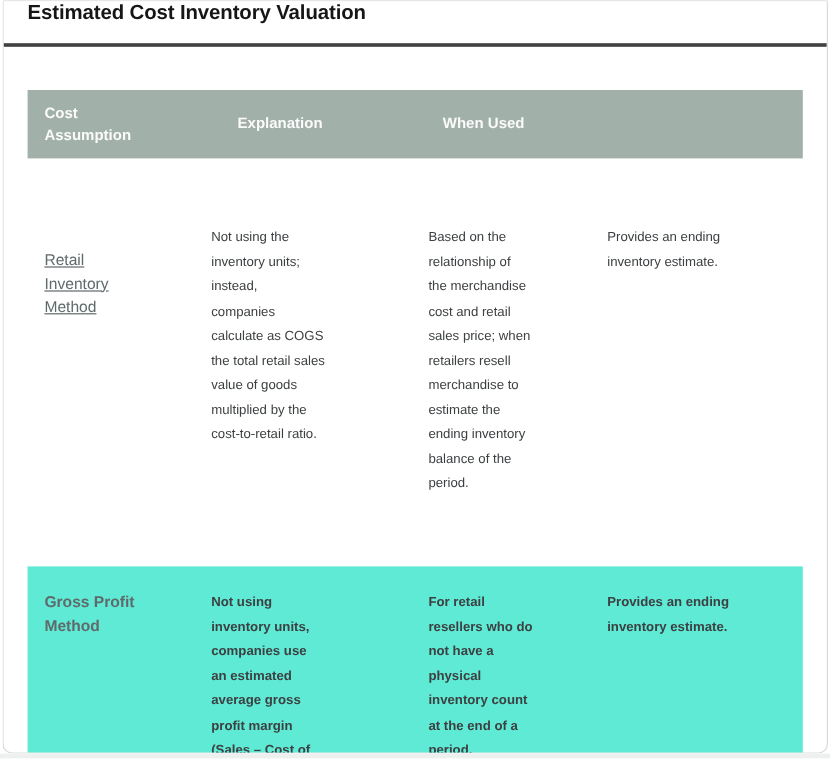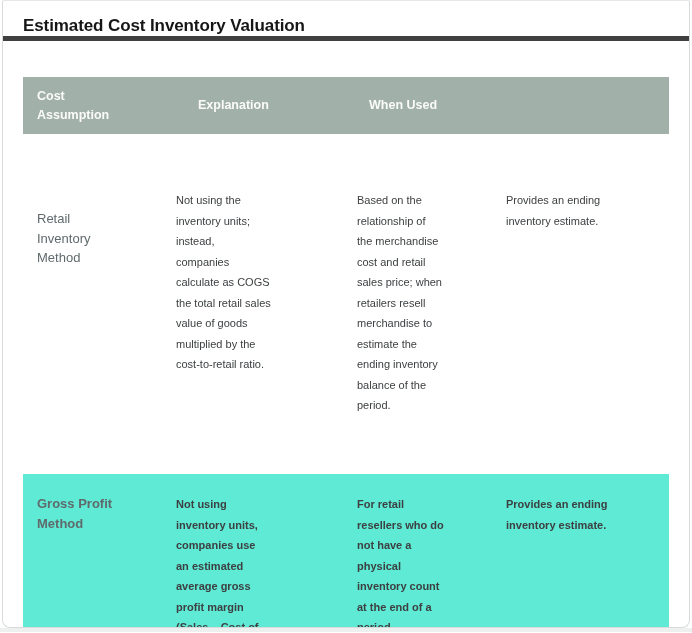--- a/index.html
+++ b/index.html
@@ -17,23 +17,23 @@
     height: 628px;
     background: #ffffff;
     border: 1px solid #d8dbdb;
     border-top-color: #e6e8e8;
     border-radius: 2px 2px 8px 8px;
     box-sizing: border-box;
     overflow: hidden;
   }
   .title-bar {
     height: 35px;
-    border-bottom: 5px solid #404040;
+    border-bottom: 3px solid #404040;
     display: flex;
-    align-items: flex-end;
+    align-items: flex-start;
     padding-left: 20px;
   }
   .title-bar h1 {
     margin: 0;
     font-size: 17px;
     font-weight: 700;
     color: #161616;
     letter-spacing: -0.1px;
   }
   .table {
@@ -75,21 +75,21 @@
     white-space: pre-line;
     box-sizing: border-box;
   }
   .td.c1 {
     font-size: 13px;
     line-height: 19.5px;
     color: #606a6c;
   }
   .td.c2 { padding-left: 13px; }
   .td.c4 { padding-left: 15px; }
-  .row-1 .td.c1 { padding-top: 39px; }
+  .row-1 .td.c1 { padding-top: 39px; text-decoration: underline; }
   .page-bottom-strip {
     position: absolute;
     left: 0; right: 0;
     bottom: 1px;
     height: 4px;
     background: #eef0f0;
   }
 </style>
 </head>
 <body>

